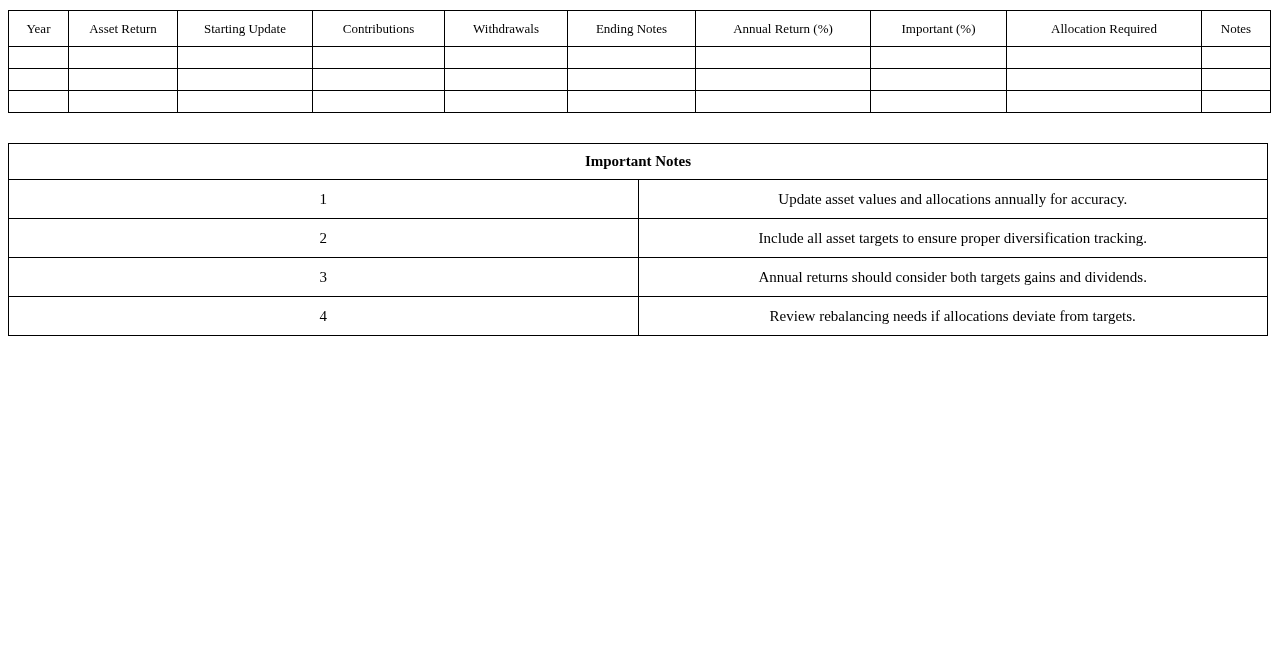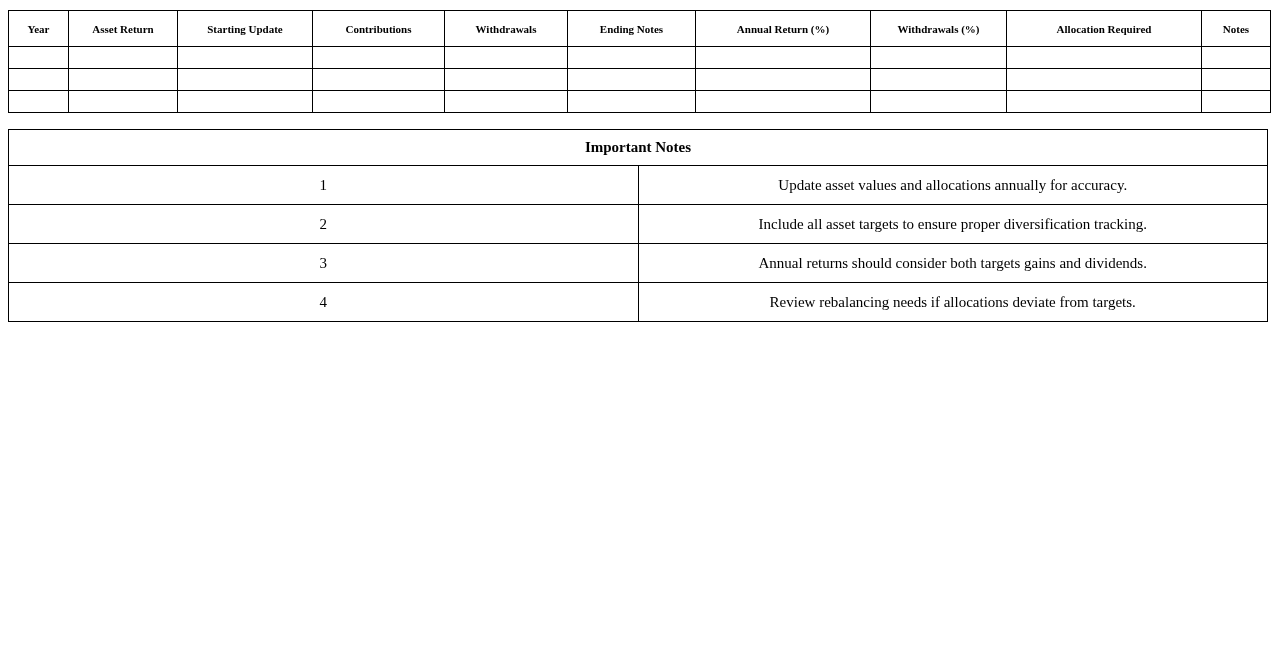--- a/index.html
+++ b/index.html
@@ -26,30 +26,30 @@
   table.tracker th,
   table.tracker td {
     border: 1px solid #000000;
     text-align: center;
     vertical-align: middle;
     overflow: hidden;
     padding: 0 2px;
   }
   table.tracker th {
     height: 35px;
-    font-weight: bold;
-    font-size: 11px;
+    font-weight: normal;
+    font-size: 13px;
   }
   table.tracker td.blank {
     height: 21px;
   }
   
   table.notes {
     width: 1260px;
-    margin-top: 16px;
+    margin-top: 30px;
   }
   table.notes th,
   table.notes td {
     border: 1px solid #000000;
     text-align: center;
     vertical-align: middle;
     font-size: 15px;
     padding: 0 2px;
   }
   table.notes th.title {
@@ -81,21 +81,21 @@
   </colgroup>
   <thead>
     <tr>
       <th>Year</th>
       <th>Asset Return</th>
       <th>Starting Update</th>
       <th>Contributions</th>
       <th>Withdrawals</th>
       <th>Ending Notes</th>
       <th>Annual Return (%)</th>
-      <th>Withdrawals (%)</th>
+      <th>Important (%)</th>
       <th>Allocation Required</th>
       <th>Notes</th>
     </tr>
   </thead>
   <tbody>
     <tr>
       <td class="blank"></td>
       <td class="blank"></td>
       <td class="blank"></td>
       <td class="blank"></td>

